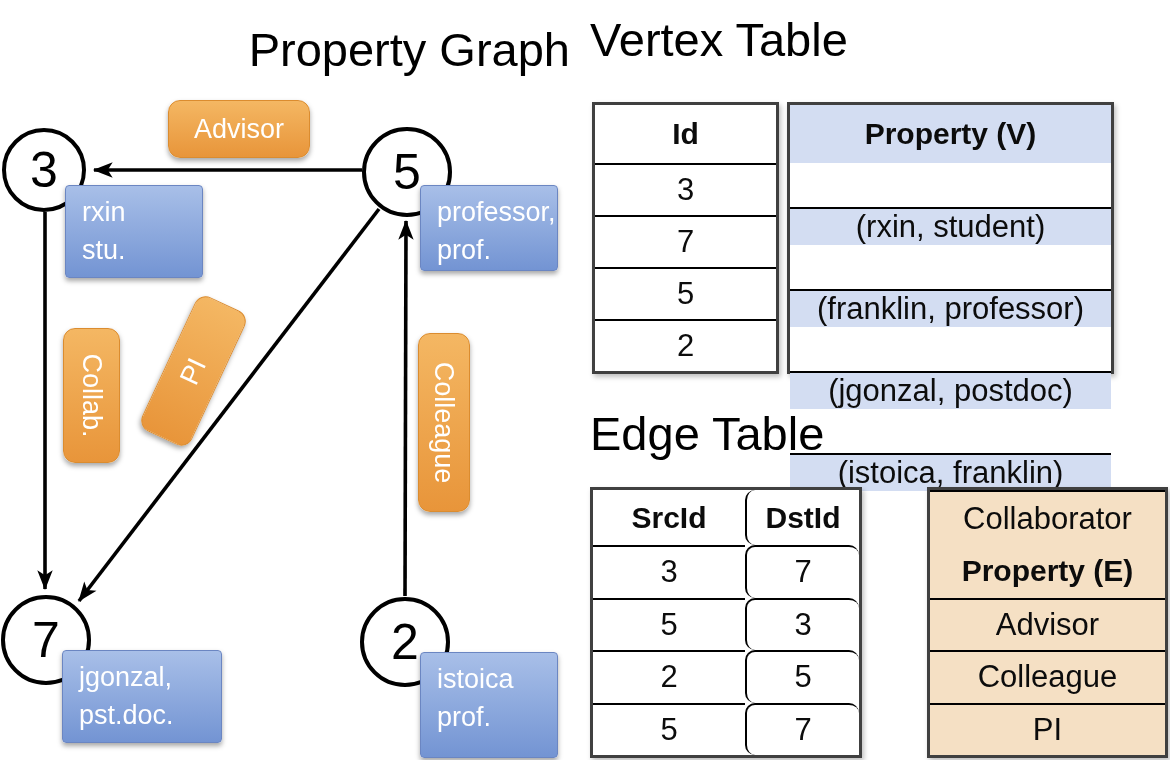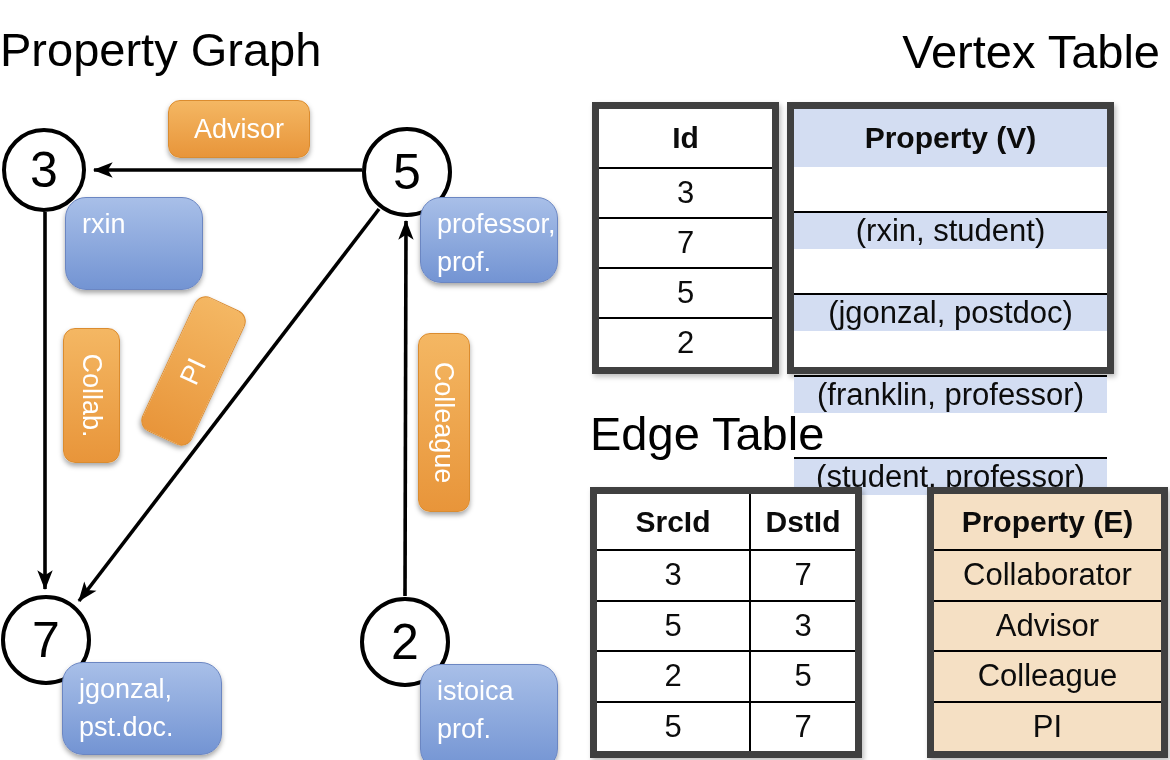--- a/index.html
+++ b/index.html
@@ -2,64 +2,64 @@
 <html><head>
 <meta charset="utf-8">
 <style>
   * { margin:0; padding:0; box-sizing:border-box; }
   html,body { width:1170px; height:760px; overflow:hidden; background:#ffffff;
               font-family:"Liberation Sans", sans-serif; }
   .canvas { position:relative; width:1170px; height:760px; background:#fff; }
 
   .big-title { position:absolute; font-size:47px; font-weight:400; color:#000;
                letter-spacing:0px; white-space:nowrap; }
-  #graph-title   { left:0; width:570px; top:22px; text-align:left; }
-  #vertex-title  { left:590px; width:570px; top:24px; text-align:right; }
+  #graph-title   { left:0; width:570px; top:22px; text-align:right; }
+  #vertex-title  { left:590px; width:570px; top:12px; text-align:left; }
   #edge-title    { left:590px; width:560px; top:406px; text-align:left; }
 
   
   #edge-svg { position:absolute; left:0; top:0; width:585px; height:760px; z-index:1; }
 
   .node { position:absolute; background:#fff; border:4px solid #000; border-radius:50%;
           display:flex; align-items:center; justify-content:center; z-index:2; }
   .node .num { font-size:50px; font-weight:400; color:#000; }
   #node-3 { left:2px;   top:128px; width:84px; height:84px; }
   #node-5 { left:362px; top:127px; width:90px; height:90px; }
   #node-7 { left:1px;   top:595px; width:90px; height:90px; }
   #node-2 { left:360px; top:597px; width:90px; height:90px; }
 
-  .prop-box { position:absolute; z-index:3; border-radius:21px;
+  .prop-box { position:absolute; z-index:3; border-radius:4px;
               background:linear-gradient(#a8bfe8, #7394d3);
               border:1px solid #6b86c2; box-shadow:0 3px 5px rgba(0,0,0,0.35);
-              color:#fff; font-size:27px; line-height:1.4; padding:8px 0 8px 16px;margin-top:12px; }
+              color:#fff; font-size:27px; line-height:1.4; padding:8px 0 8px 16px; }
   #prop-box-3 { left:65px;  top:185px; width:138px; height:93px; }
   #prop-box-5 { left:420px; top:185px; width:138px; height:86px; }
   #prop-box-7 { left:62px;  top:650px; width:160px; height:93px; }
   #prop-box-2 { left:420px; top:652px; width:138px; height:106px; }
 
   .edge-pill { position:absolute; z-index:3; border-radius:12px;
                background:linear-gradient(#f4b763, #e8953a);
                border:1px solid #db8c2f; box-shadow:0 3px 5px rgba(0,0,0,0.35);
                display:flex; align-items:center; justify-content:center;
                color:#fff; font-size:27px; white-space:nowrap; }
   #pill-advisor   { left:168px; top:100px; width:142px; height:58px; }
   #pill-collab    { left:63px;  top:328px; width:57px;  height:135px; }
   #pill-pi        { left:166px; top:297px; width:55px;  height:148px; transform:rotate(25deg); }
   #pill-colleague { left:418px; top:333px; width:52px;  height:179px; }
   .rot90  { transform:rotate(90deg);  white-space:nowrap; }
   .rot270 { transform:rotate(-90deg); white-space:nowrap; }
 
   
-  .tbl-block { position:absolute; background:#fff; border:7px solid #404040;
+  .tbl-block { position:absolute; background:#fff; border:3px solid #404040;
                display:grid; box-shadow:2px 3px 5px rgba(0,0,0,0.25); }
   .cell { display:flex; align-items:center; justify-content:center;
           font-size:31px; color:#0c0c0c; border-top:2.5px solid #000; }
   .cell.hdr { font-weight:bold; font-size:30px; }
   .cell.first { border-top:none; }
-  .cell.vdiv { border-left:2.5px solid #000; }
+  .cell.vdiv { border-left:2.5px solid #000;border-radius:10px; }
 
   #vt-id   { left:592px; top:102px; width:187px; height:272px;
              grid-template-columns:1fr; grid-template-rows:58px repeat(4,1fr); }
   #vt-prop { left:787px; top:102px; width:327px; height:272px;
              grid-template-columns:1fr; grid-template-rows:58px repeat(4,1fr);gap:44px; }
   #vt-prop .cell { background:#d3ddf2; }
 
   #et-ids  { left:590px; top:487px; width:272px; height:271px;
              grid-template-columns:152px 1fr; grid-template-rows:55px repeat(4,1fr); }
   #et-prop { left:927px; top:487px; width:241px; height:271px;
@@ -95,20 +95,21 @@
   </div>
   <div class="node" id="node-7">
     <span class="num">7</span>
   </div>
   <div class="node" id="node-2">
     <span class="num">2</span>
   </div>
 
   <div class="prop-box" id="prop-box-3">
     <div>rxin</div>
+    <div>stu.</div>
   </div>
   <div class="prop-box" id="prop-box-5">
     <div>professor,</div>
     <div>prof.</div>
   </div>
   <div class="prop-box" id="prop-box-7">
     <div>jgonzal,</div>
     <div>pst.doc.</div>
   </div>
   <div class="prop-box" id="prop-box-2">
@@ -133,39 +134,39 @@
     <div class="cell hdr first">Id</div>
     <div class="cell">3</div>
     <div class="cell">7</div>
     <div class="cell">5</div>
     <div class="cell">2</div>
   </div>
 
   <div class="tbl-block" id="vt-prop">
     <div class="cell hdr first">Property (V)</div>
     <div class="cell">(rxin, student)</div>
+    <div class="cell">(franklin, professor)</div>
     <div class="cell">(jgonzal, postdoc)</div>
-    <div class="cell">(franklin, professor)</div>
-    <div class="cell">(student, professor)</div>
+    <div class="cell">(istoica, franklin)</div>
   </div>
 
   <div class="tbl-block" id="et-ids">
     <div class="cell hdr first">SrcId</div>
     <div class="cell hdr first vdiv">DstId</div>
     <div class="cell">3</div>
     <div class="cell vdiv">7</div>
     <div class="cell">5</div>
     <div class="cell vdiv">3</div>
     <div class="cell">2</div>
     <div class="cell vdiv">5</div>
     <div class="cell">5</div>
     <div class="cell vdiv">7</div>
   </div>
 
   <div class="tbl-block" id="et-prop">
+    <div class="cell">Collaborator</div>
     <div class="cell hdr first">Property (E)</div>
-    <div class="cell">Collaborator</div>
     <div class="cell">Advisor</div>
     <div class="cell">Colleague</div>
     <div class="cell">PI</div>
   </div>
 
 </div>
 
 </body></html>

